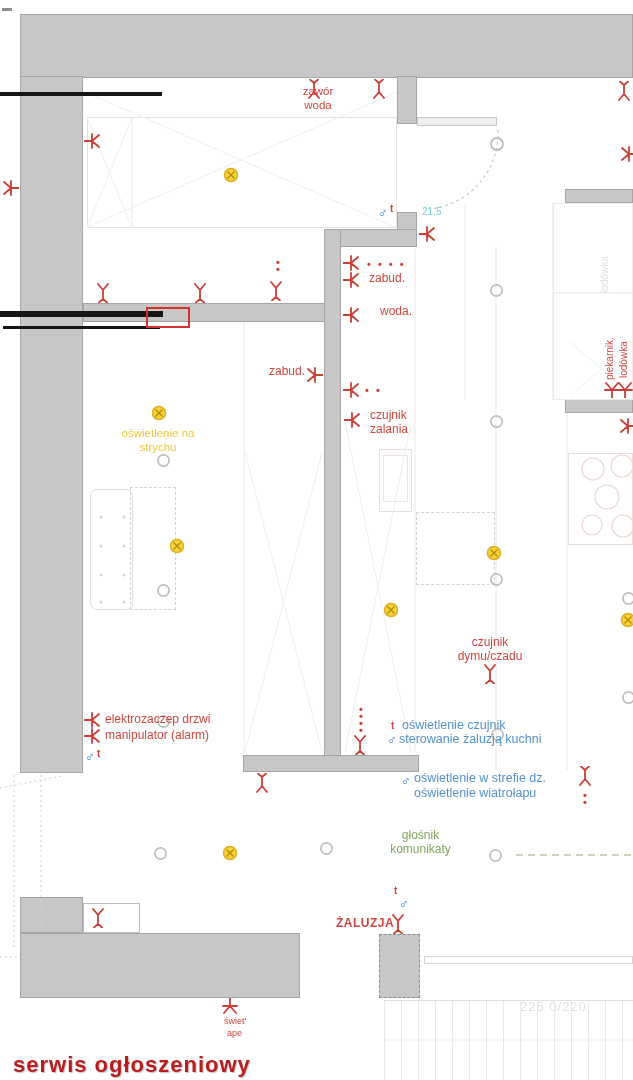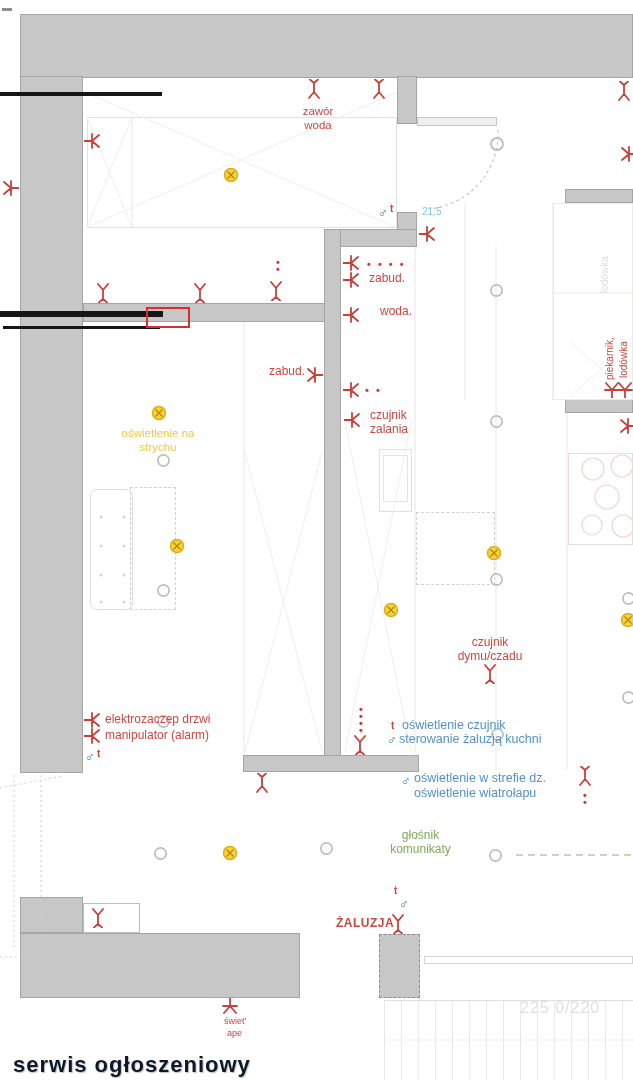--- a/index.html
+++ b/index.html
@@ -13,32 +13,32 @@
   .blk{position:absolute;background:#161616;}
   .redrect{position:absolute;border:2px solid #d3322c;background:transparent;}
   .ic{position:absolute;overflow:visible;}
   .overlay{position:absolute;left:0;top:0;pointer-events:none;}
   .lbl{position:absolute;white-space:pre-line;font-size:12px;line-height:14px;color:#cf453e;}
   .blue{color:#5291cb;font-size:12.5px;line-height:15px;}
   .teal{color:#79cdd4;font-size:10px;}
   .yellow{color:#eec93d;}
   .green{color:#81a75b;}
   .grayed{color:#dedede;}
-  .faintdim{color:#e2dfdf;font-size:16px;letter-spacing:1px;}
+  .faintdim{color:#e2dfdf;font-size:13px;letter-spacing:1px;}
   .ctr{text-align:center;}
   .rgt{text-align:right;}
   .dots{position:absolute;color:#c84038;font-size:11px;letter-spacing:2px;white-space:pre-line;line-height:7px;font-weight:700;}
   .male{font-weight:700;color:#4286c6;font-size:13px;line-height:13px;}
   .tmark{font-weight:700;color:#cf453e;font-size:10px;line-height:10px;}
   .vtext{position:absolute;transform-origin:0 0;transform:rotate(-90deg);font-size:10px;white-space:nowrap;}
   .bold{font-weight:700;}
   .wm-title{position:absolute;left:10px;top:1008px;font-size:43px;font-weight:700;letter-spacing:1px;
             color:#4f4f4f;text-shadow:-1px -1px 0 rgba(255,255,255,.9),2px 2px 1px rgba(0,0,0,.28);}
   .wm-sub{position:absolute;left:13px;top:1052px;font-size:22px;font-weight:700;letter-spacing:1px;
-          color:#0f172a;text-shadow:-1px -1px 0 rgba(255,255,255,.9),1px 1px 1px rgba(0,0,0,.25);}
+          color:#b91c1c;text-shadow:-1px -1px 0 rgba(255,255,255,.9),1px 1px 1px rgba(0,0,0,.25);}
   .deck{position:absolute;left:384px;top:1000px;width:249px;height:80px;border-top:1px solid #e0e0e0;
         background:repeating-linear-gradient(90deg,#e9e9e9 0 1px,#ffffff 1px 17px);}
 </style>
 </head>
 <body>
 
 <svg width="0" height="0" style="position:absolute" aria-hidden="true">
   <defs>
     <symbol id="sym-socket" viewBox="0 0 16 16">
       <path d="M0 8 H8 M8 1 V15 M8 8 L15 2 M8 8 L15 14" stroke="#c84038" stroke-width="1.8" fill="none" stroke-linecap="round"></path>
@@ -294,21 +294,21 @@
 
   <div class="dots" style="left:276px;top:259px">•
 •</div>
   <div class="dots" style="left:359px;top:706px">•
 •
 •
 •</div>
   <div class="dots" style="left:583px;top:792px">•
 •</div>
 
-  <div class="lbl ctr" style="left:288px;top:104px;width:60px;font-size:11.5px">zawór
+  <div class="lbl ctr" style="left:288px;top:84px;width:60px;font-size:11.5px">zawór
 woda</div>
   <span class="abs male" style="left:378px;top:206px">♂</span>
   <span class="abs tmark" style="left:390px;top:204px">t</span>
   <span class="lbl teal" style="left:422px;top:205px">21,5</span>
   <span class="dots" style="left:367px;top:259px;line-height:11px">• • • •</span>
   <span class="lbl" style="left:369px;top:271px">zabud.</span>
   <span class="lbl" style="left:380px;top:304px">woda.</span>
   <div class="lbl rgt" style="left:250px;top:364px;width:55px">zabud.</div>
   <span class="dots" style="left:365px;top:385px;line-height:11px">• •</span>
   <div class="lbl" style="left:370px;top:408px">czujnik

